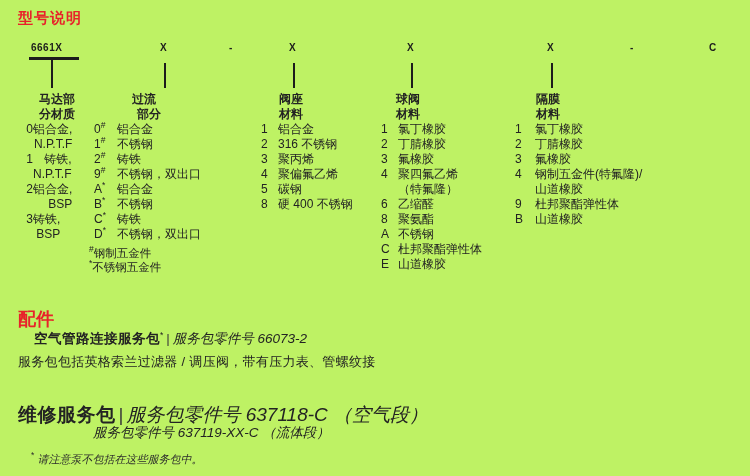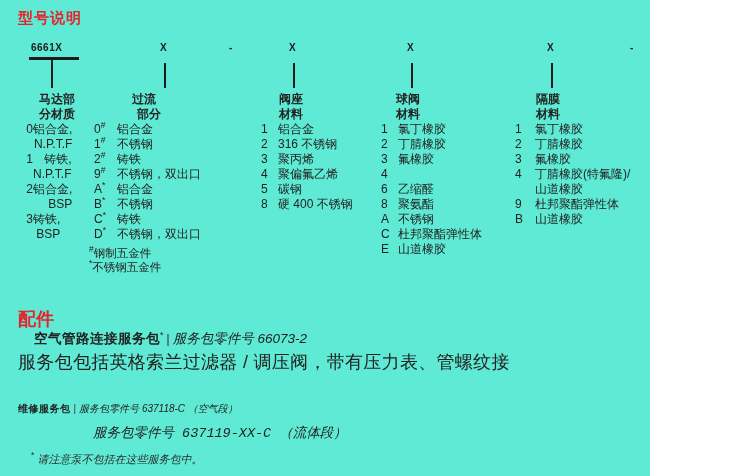--- a/index.html
+++ b/index.html
@@ -1,18 +1,18 @@
 <!DOCTYPE html>
 <html><head>
 <meta charset="utf-8">
 <style>
   * { margin:0; padding:0; box-sizing:border-box; }
   html,body { background:#ffffff; }
   .page {
-    position:relative; width:650px; height:476px; background:#5eead4;
+    position:relative; width:750px; height:476px; background:#bef264;
     font-family:"Liberation Sans","DejaVu Sans",sans-serif;
     color:#232323; overflow:hidden;
   }
   .doc-title {
     position:absolute; left:18px; top:9px;
     font-size:15px; font-weight:bold; letter-spacing:1px;
   }
   
   .seg { position:absolute; top:42px; font-weight:bold; font-size:10px; color:#1c1c1c; }
   .seg-base { left:31px; letter-spacing:.5px; }
@@ -42,24 +42,24 @@
   .col1 .col-head div + div, .col2 .col-head div + div { margin-left:5px; }
   .item { display:flex; }
   .item .code { width:var(--cw); flex:none; }
   sup { font-size:8.5px; vertical-align:super; line-height:0; }
   .col-notes { margin-top:4px; margin-left:-5px; font-size:11.5px; line-height:14px; }
   
   .acc-title { position:absolute; left:18px; top:307px; font-size:18px; font-weight:bold; }
   .acc-air-line { position:absolute; left:18px; top:330px; font-size:13.5px;margin-left:16px; }
   .acc-air-line b { letter-spacing:.5px; }
   .sep { font-weight:normal; padding:0 3px; color:#3a3a3a; }
-  .acc-desc { position:absolute; left:18px; top:352px; font-size:18px; line-height:20px; letter-spacing:.3px; }
-  .acc-repair1 { position:absolute; left:18px; top:402px; font-size:10px;text-align:right; }
+  .acc-desc { position:absolute; left:18px; top:352px; font-size:13px; line-height:20px; letter-spacing:.3px; }
+  .acc-repair1 { position:absolute; left:18px; top:402px; font-size:19px;text-align:right; }
   .acc-repair1 b { letter-spacing:.5px; }
-  .acc-repair2 { position:absolute; left:93px; top:424px; font-size:13.5px;font-family:Liberation Mono, monospace; }
+  .acc-repair2 { position:absolute; left:93px; top:424px; font-size:13.5px; }
   .acc-note { position:absolute; left:31px; top:452px; font-size:11px; color:#2c2c2c; }
   i { font-style:italic; }
 </style>
 </head>
 <body>
 
 <div class="page">
 
   <div class="doc-title" style="color: rgb(232, 34, 42);">型号说明</div>
 
@@ -240,20 +240,24 @@
           </div>
         </div>
         <div class="item">
           <span class="code">3</span>
           <div class="label">
             <div>氟橡胶</div>
           </div>
         </div>
         <div class="item">
           <span class="code">4</span>
+          <div class="label">
+            <div>聚四氟乙烯</div>
+            <div>（特氟隆）</div>
+          </div>
         </div>
         <div class="item">
           <span class="code">6</span>
           <div class="label">
             <div>乙缩醛</div>
           </div>
         </div>
         <div class="item">
           <span class="code">8</span>
           <div class="label">
@@ -300,21 +304,21 @@
         </div>
         <div class="item">
           <span class="code">3</span>
           <div class="label">
             <div>氟橡胶</div>
           </div>
         </div>
         <div class="item">
           <span class="code">4</span>
           <div class="label">
-            <div>丁腈橡胶(特氟隆)/</div>
+            <div>钢制五金件(特氟隆)/</div>
             <div>山道橡胶</div>
           </div>
         </div>
         <div class="item">
           <span class="code">9</span>
           <div class="label">
             <div>杜邦聚酯弹性体</div>
           </div>
         </div>
         <div class="item">

